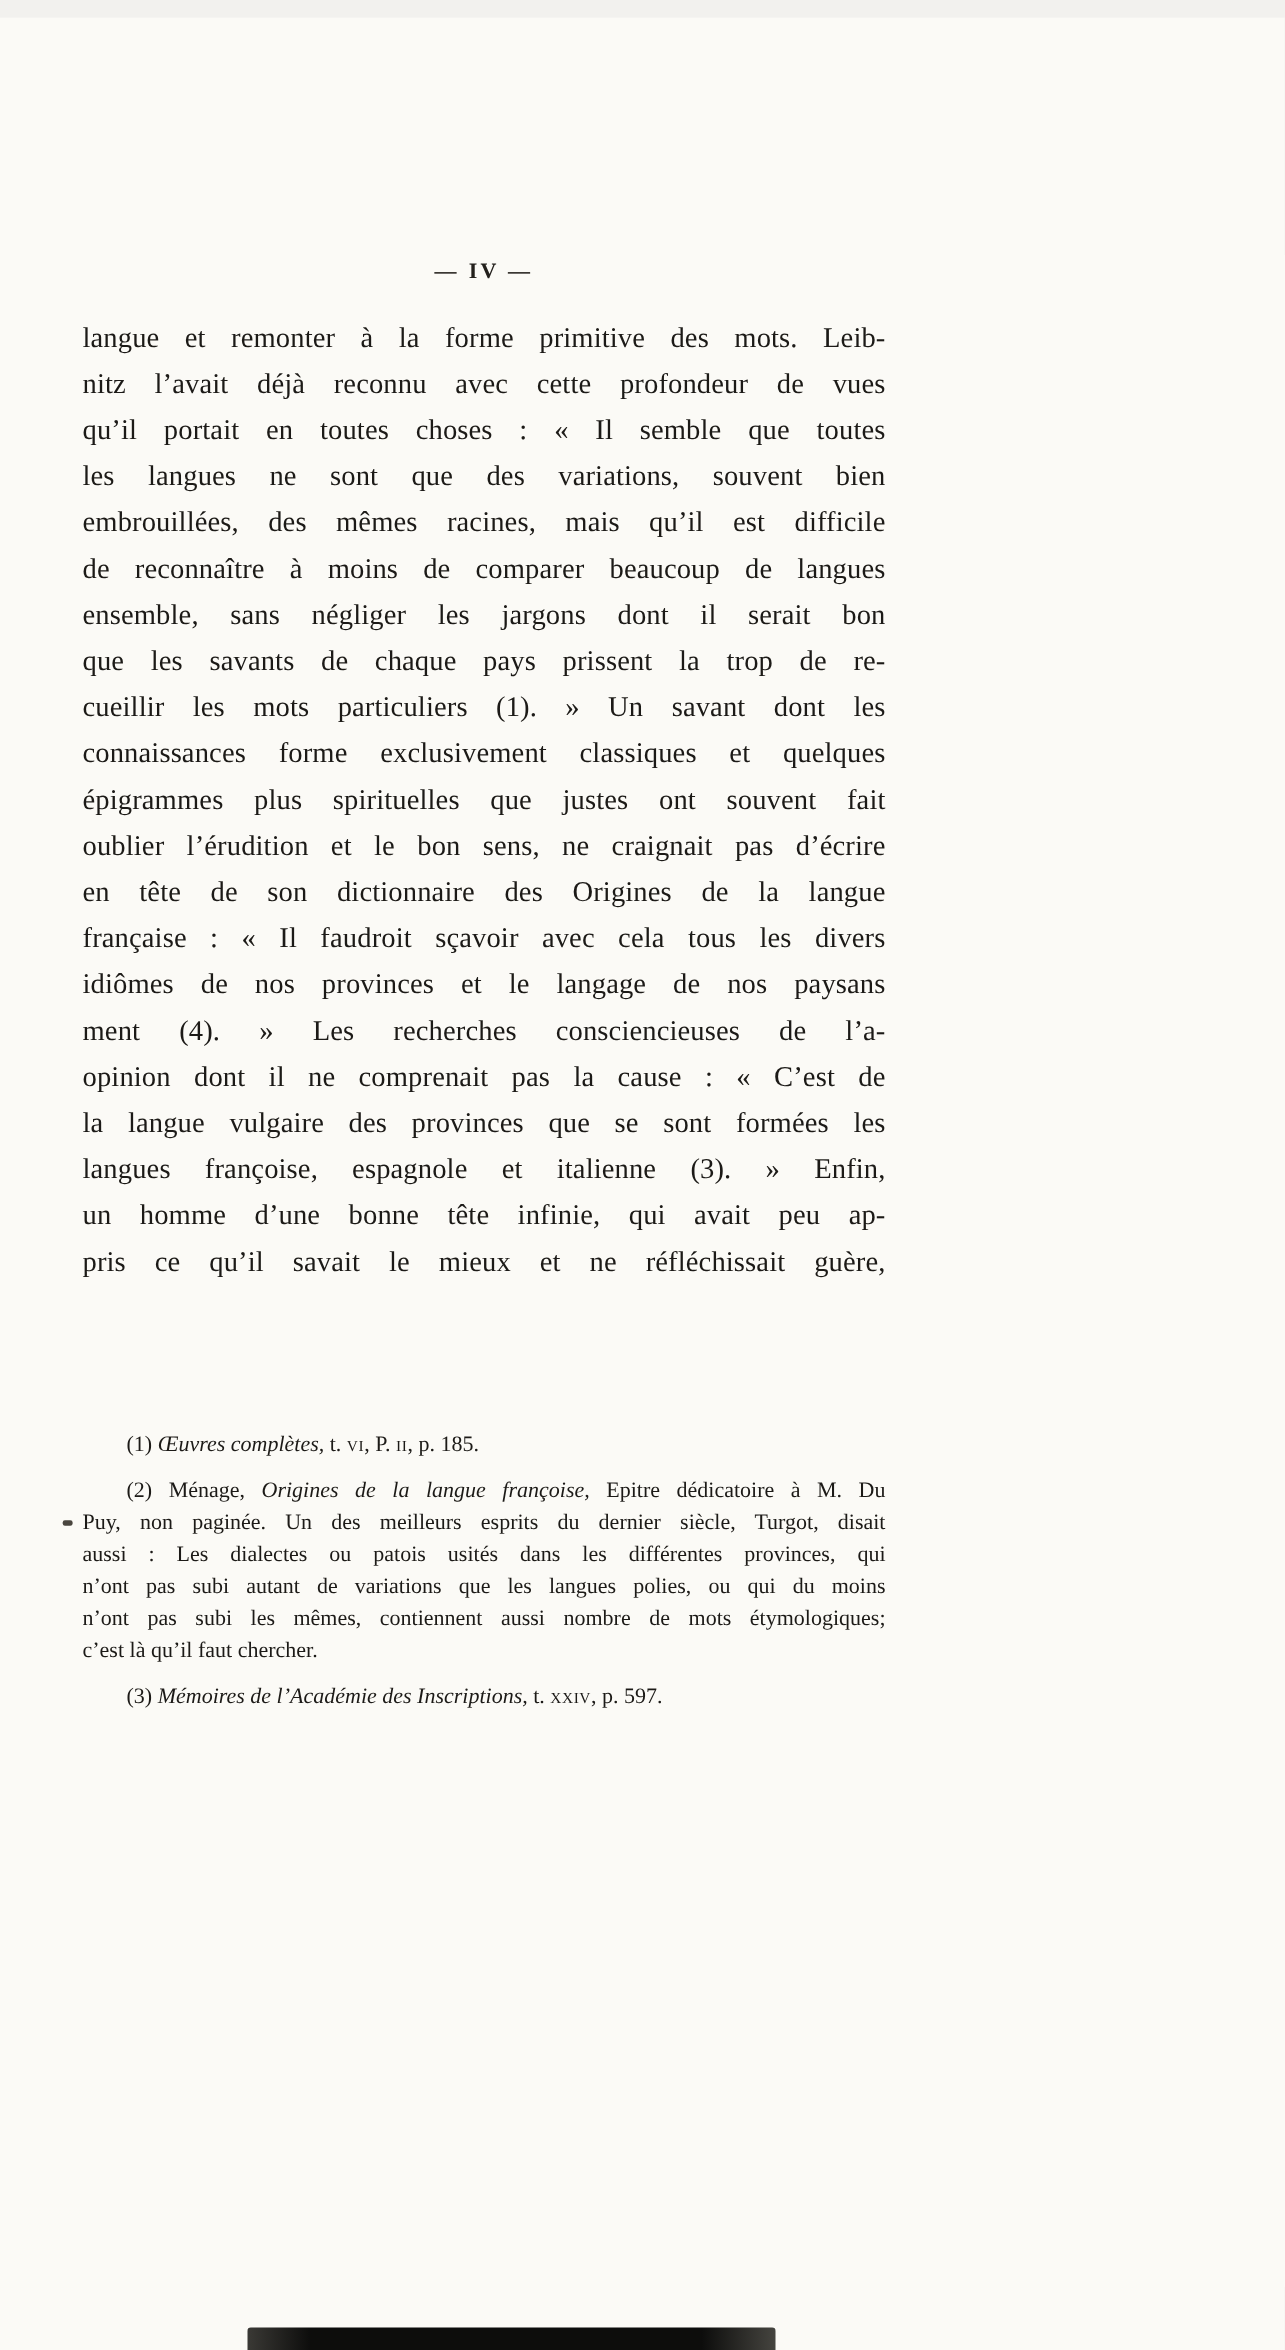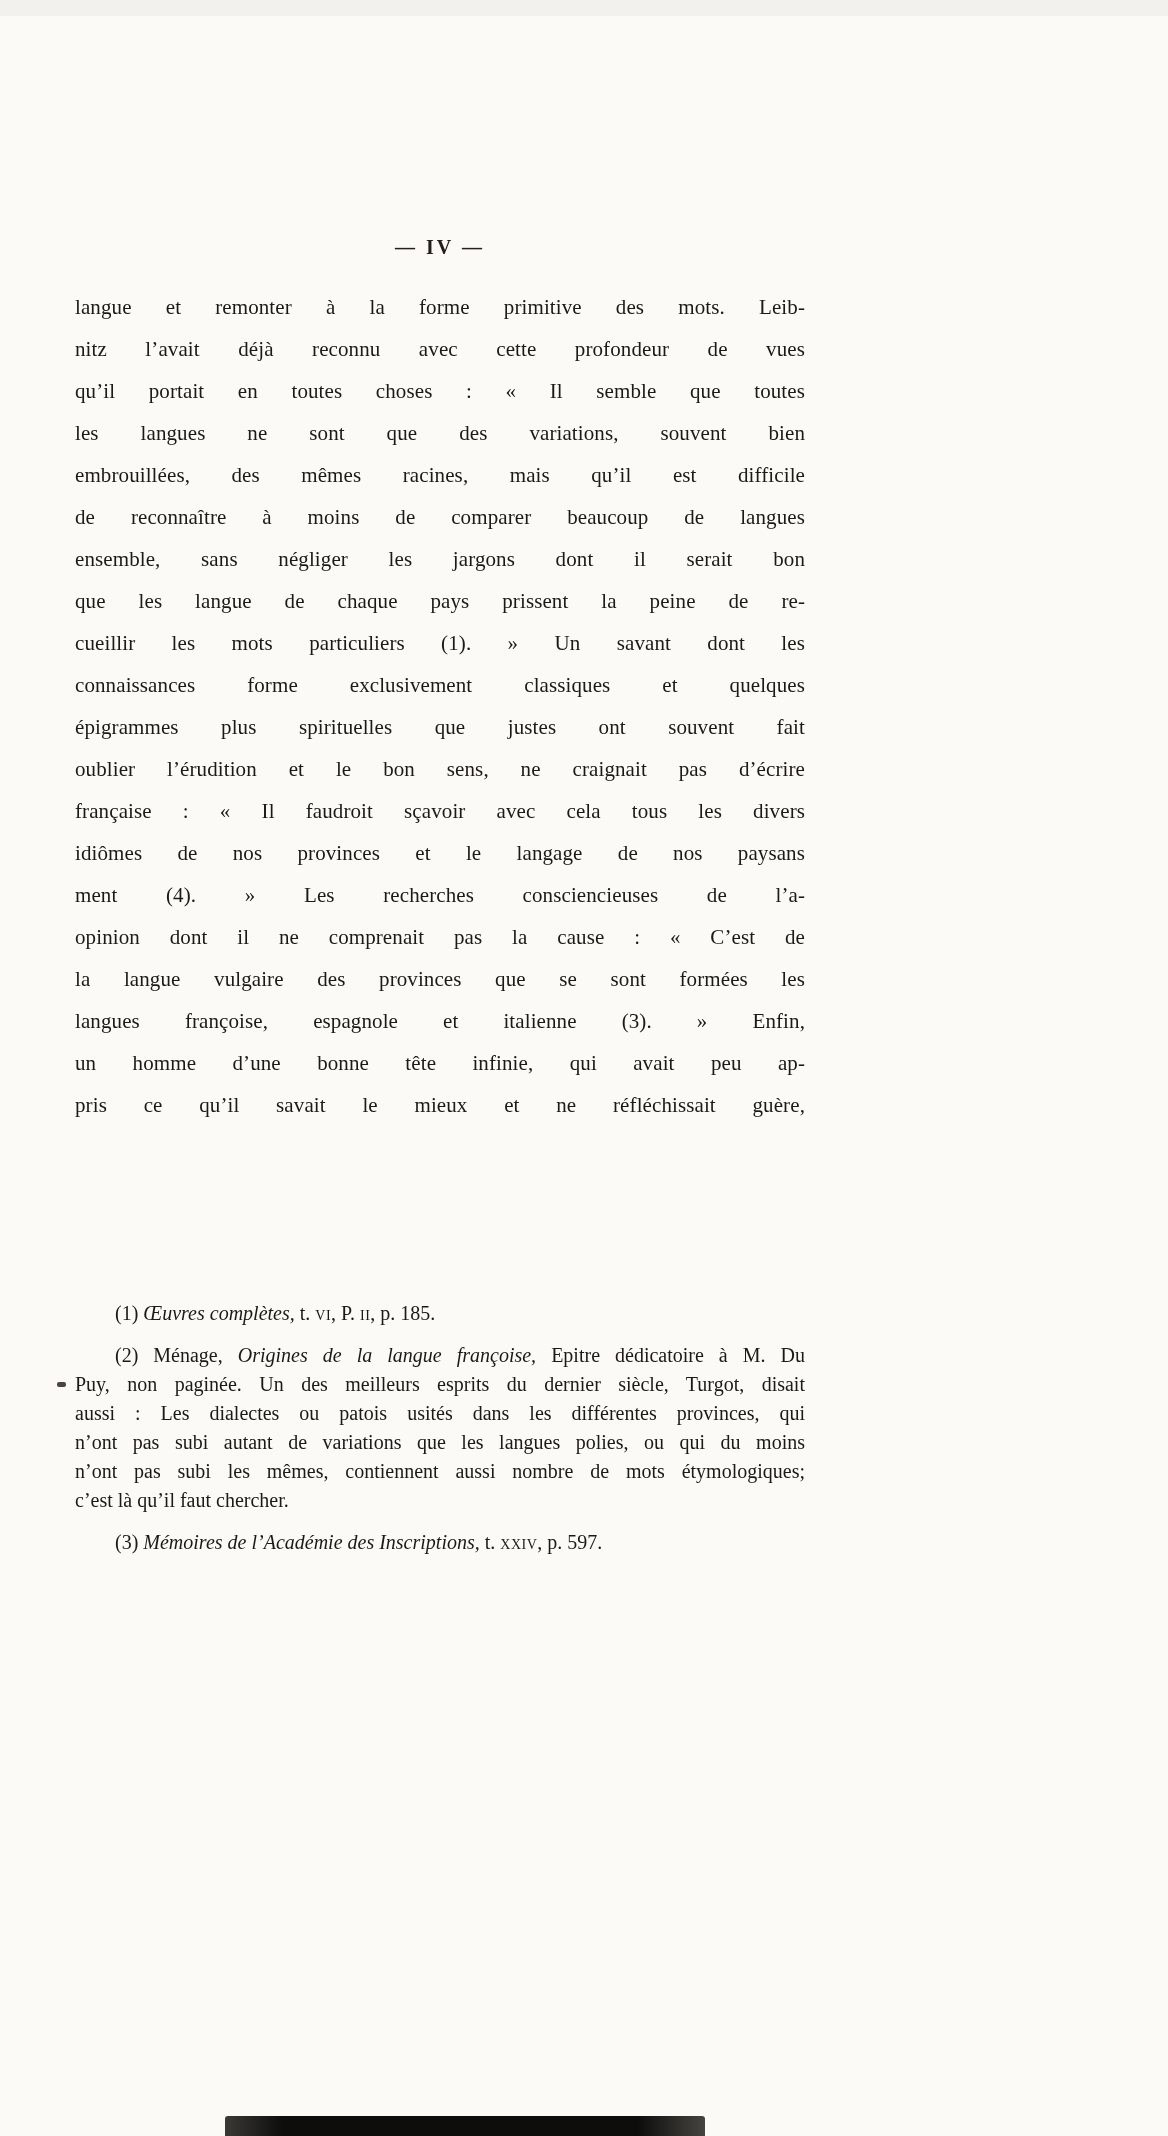--- a/index.html
+++ b/index.html
@@ -23,21 +23,21 @@
     font-size: 20px;
     font-weight: 700;
     letter-spacing: 3px;
     color: #23201c;
   }
   .body-text {
     position: absolute;
     top: 270px;
     left: 75px;
     width: 730px;
-    font-size: 21px;
+    font-size: 26px;
     line-height: 42px;
     letter-spacing: 0.1px;
   }
   .line {
     text-align: justify;
     text-align-last: justify;
   }
   .footnotes {
     position: absolute;
     top: 1283px;
@@ -80,25 +80,26 @@
 <div class="page">
   <div class="page-number">— IV —</div>
   <div class="body-text">
       <div class="line">langue et remonter à la forme primitive des mots. Leib-</div>
       <div class="line">nitz l’avait déjà reconnu avec cette profondeur de vues</div>
       <div class="line">qu’il portait en toutes choses : « Il semble que toutes</div>
       <div class="line">les langues ne sont que des variations, souvent bien</div>
       <div class="line">embrouillées, des mêmes racines, mais qu’il est difficile</div>
       <div class="line">de reconnaître à moins de comparer beaucoup de langues</div>
       <div class="line">ensemble, sans négliger les jargons dont il serait bon</div>
-      <div class="line">que les langue de chaque pays prissent la peine de re-</div>
+      <div class="line">que les savants de chaque pays prissent la trop de re-</div>
       <div class="line">cueillir les mots particuliers (1). » Un savant dont les</div>
       <div class="line">connaissances forme exclusivement classiques et quelques</div>
       <div class="line">épigrammes plus spirituelles que justes ont souvent fait</div>
       <div class="line">oublier l’érudition et le bon sens, ne craignait pas d’écrire</div>
+      <div class="line">en tête de son dictionnaire des Origines de la langue</div>
       <div class="line">française : « Il faudroit sçavoir avec cela tous les divers</div>
       <div class="line">idiômes de nos provinces et le langage de nos paysans</div>
       <div class="line">ment (4). » Les recherches consciencieuses de l’a-</div>
       <div class="line">opinion dont il ne comprenait pas la cause : « C’est de</div>
       <div class="line">la langue vulgaire des provinces que se sont formées les</div>
       <div class="line">langues françoise, espagnole et italienne (3). » Enfin,</div>
       <div class="line">un homme d’une bonne tête infinie, qui avait peu ap-</div>
       <div class="line">pris ce qu’il savait le mieux et ne réfléchissait guère,</div>
     </div>
   <div class="footnotes">

